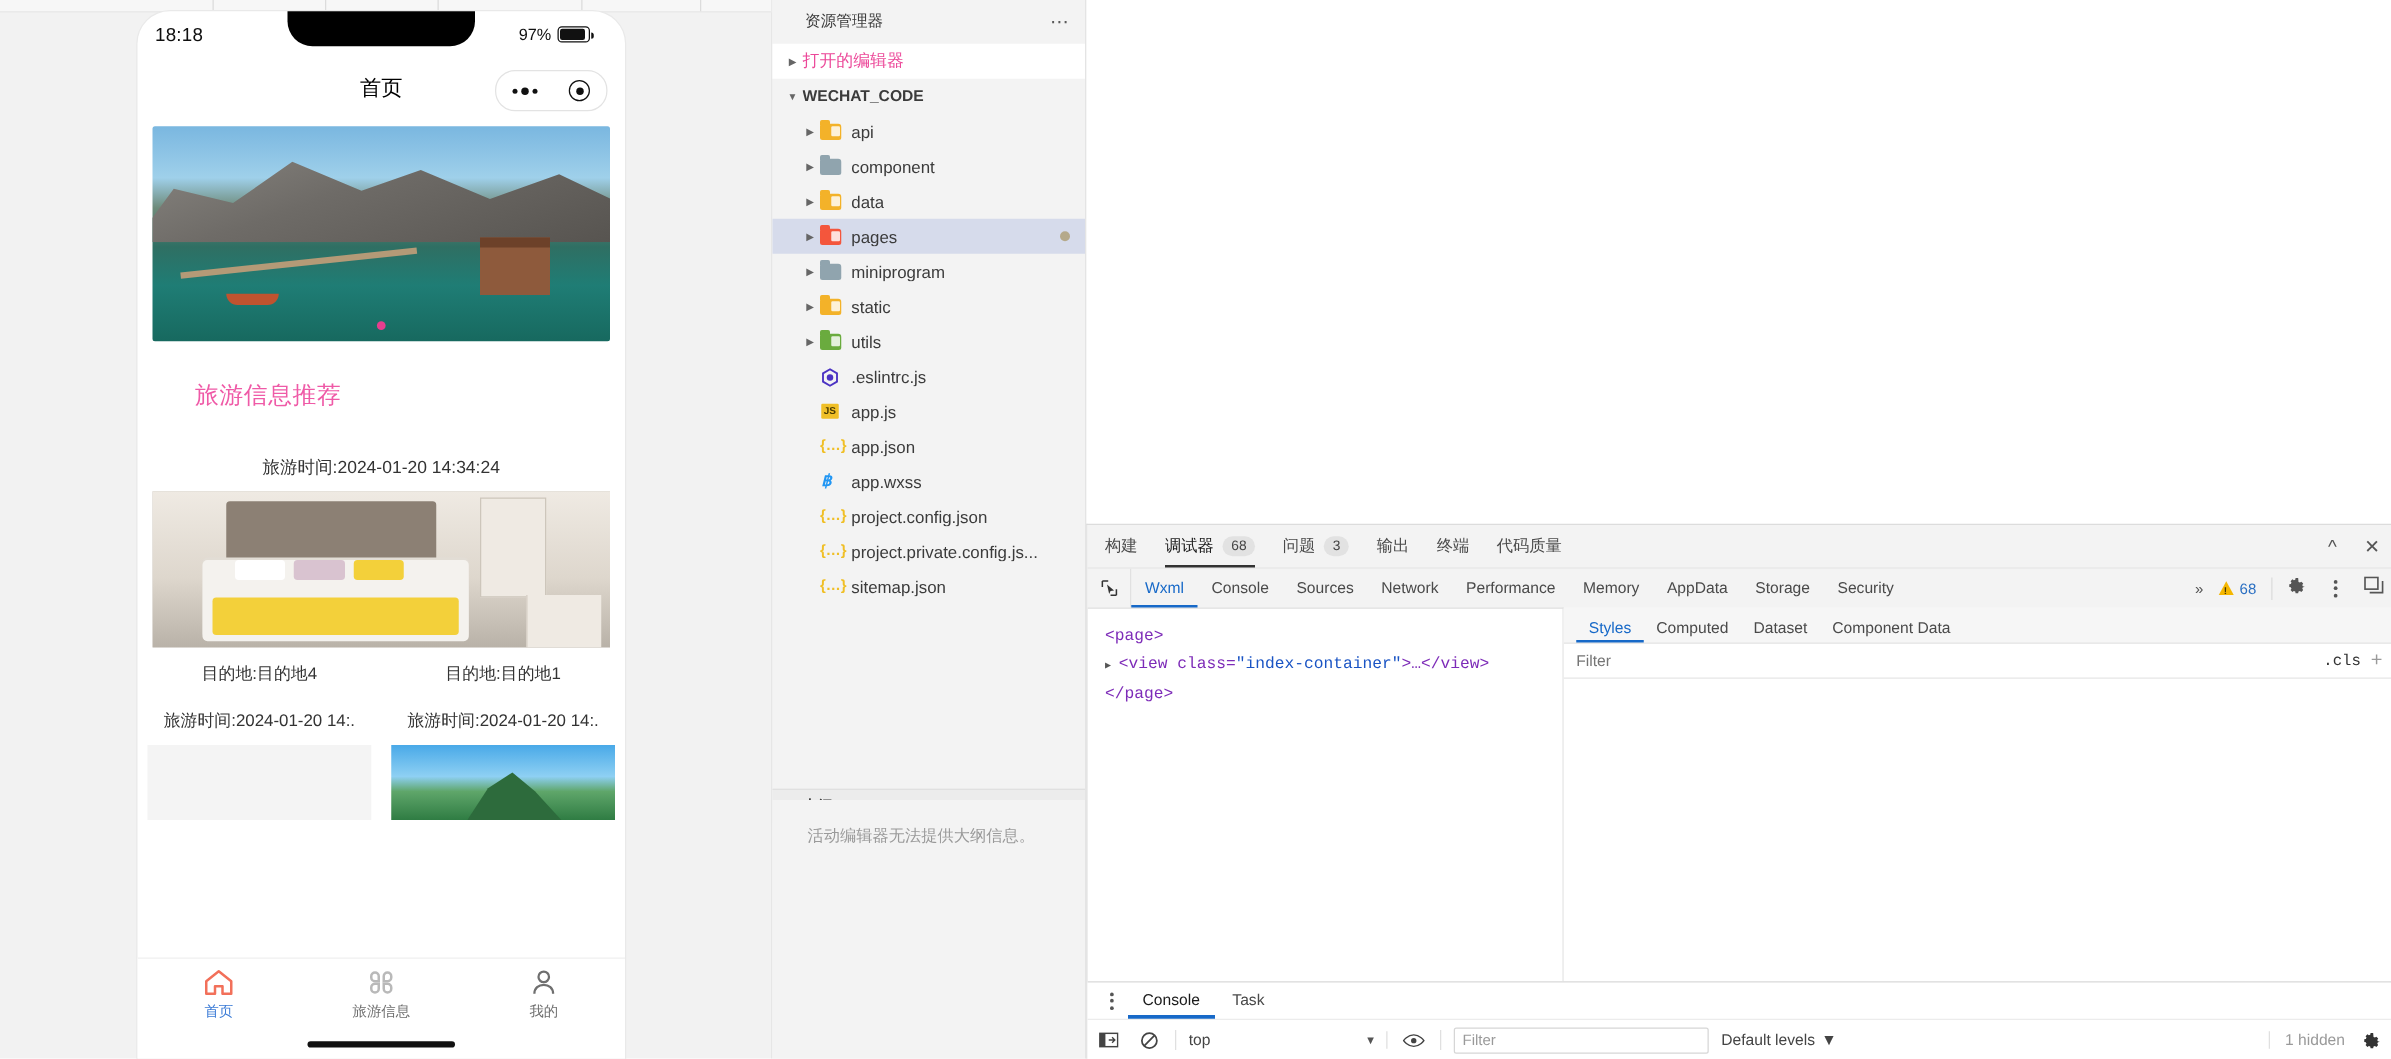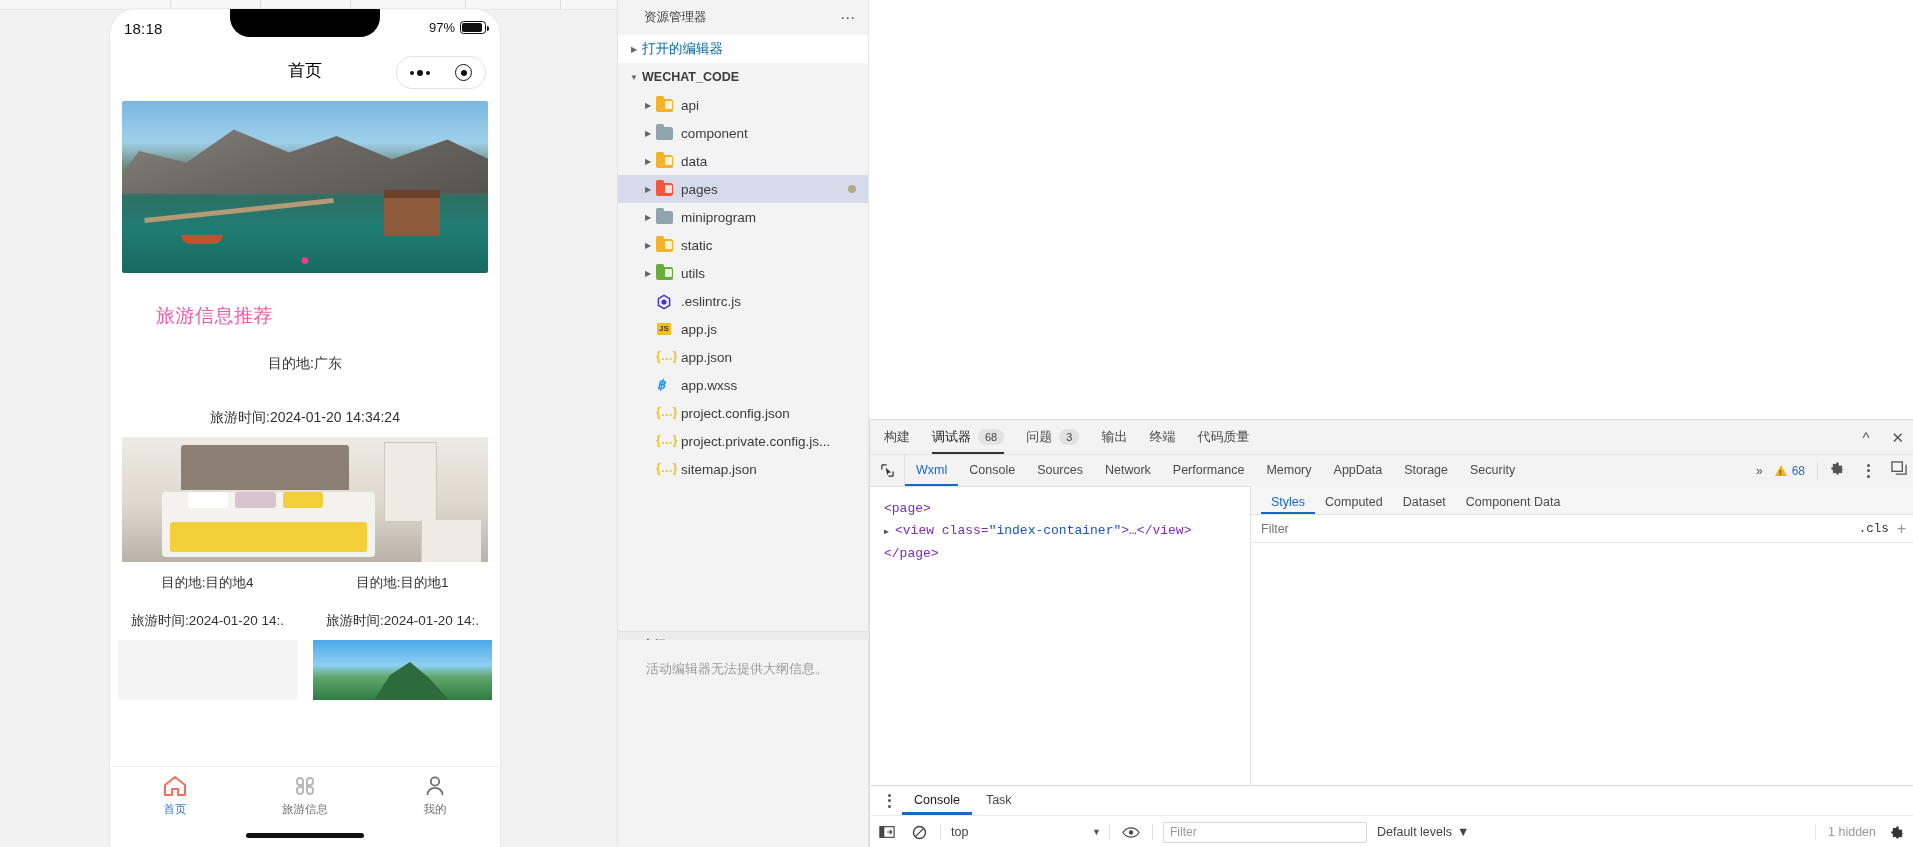--- a/index.html
+++ b/index.html
@@ -17,21 +17,21 @@
   .sim-strip .seg{position:absolute;top:0;width:1px;height:9px;background:#dcdcdc;}
 
   .phone{
     position:absolute;left:110px;top:9px;width:390px;height:838px;
     background:#ffffff;border-radius:26px 26px 0 0;overflow:hidden;
     box-shadow:0 0 0 1px #e9e9e9;
   }
   .status-bar{position:relative;height:40px;}
   .status-time{position:absolute;left:14px;top:11px;font-size:15px;color:#101010;letter-spacing:.2px;}
   .notch{position:absolute;left:50%;transform:translateX(-50%);top:-12px;width:150px;height:40px;background:#000;border-radius:0 0 20px 20px;}
-  .status-right{position:absolute;right:14px;top:11px;display:flex;align-items:center;gap:5px;}
+  .status-right{position:absolute;right:28px;top:11px;display:flex;align-items:center;gap:5px;}
   .status-pct{font-size:13px;color:#101010;}
   .batt{width:26px;height:13px;border:1.4px solid #111;border-radius:3.5px;position:relative;box-sizing:border-box;}
   .batt::after{content:"";position:absolute;right:-4px;top:3.5px;width:2.5px;height:5px;background:#111;border-radius:0 2px 2px 0;}
   .batt i{position:absolute;left:1.4px;top:1.4px;bottom:1.4px;width:82%;background:#111;border-radius:1.8px;display:block;}
 
   .nav-bar{position:relative;height:44px;}
   .nav-title{position:absolute;left:0;right:0;top:10px;text-align:center;font-size:17px;color:#000;font-weight:400;}
   .capsule{position:absolute;right:14px;top:7px;width:88px;height:31px;border:1px solid #e3e3e3;border-radius:16px;background:#fff;display:flex;align-items:center;justify-content:space-around;}
   .dots{display:flex;align-items:center;gap:3px;}
   .dots span{width:4px;height:4px;border-radius:50%;background:#111;}
@@ -202,21 +202,20 @@
 
       <div class="hero">
         <div class="mtn"></div>
         <div class="dock"></div>
         <div class="cabin"></div>
         <div class="boat"></div>
         <div class="hero-dot"></div>
       </div>
 
       <div class="section-title">旅游信息推荐</div>
-      <div class="meta-dest">目的地:广东</div>
       <div class="meta-time">旅游时间:2024-01-20 14:34:24</div>
 
       <div class="room">
         <div class="wall"></div>
           <div class="hdbd"></div>
           <div class="bed"></div>
         <div class="blanket"></div>
         <div class="pil a"></div>
           <div class="pil b"></div>
           <div class="pil c"></div>
@@ -274,21 +273,21 @@
   </div>
 
   <div class="explorer">
     <div class="exp-head">
       <span class="ttl">资源管理器</span>
       <span class="more">⋯</span>
     </div>
 
     <div class="exp-row open-editors">
       <span class="twisty r"></span>
-      <span class="fname" style="color:#0369a1">打开的编辑器</span>
+      <span class="fname" style="color:#ec4899">打开的编辑器</span>
     </div>
 
     <div class="exp-row sect">
       <span class="twisty d"></span>
       <span class="fname">WECHAT_CODE</span>
     </div>
 
     <div class="exp-row indent">
       <span class="twisty r"></span>
       <span class="fi">

